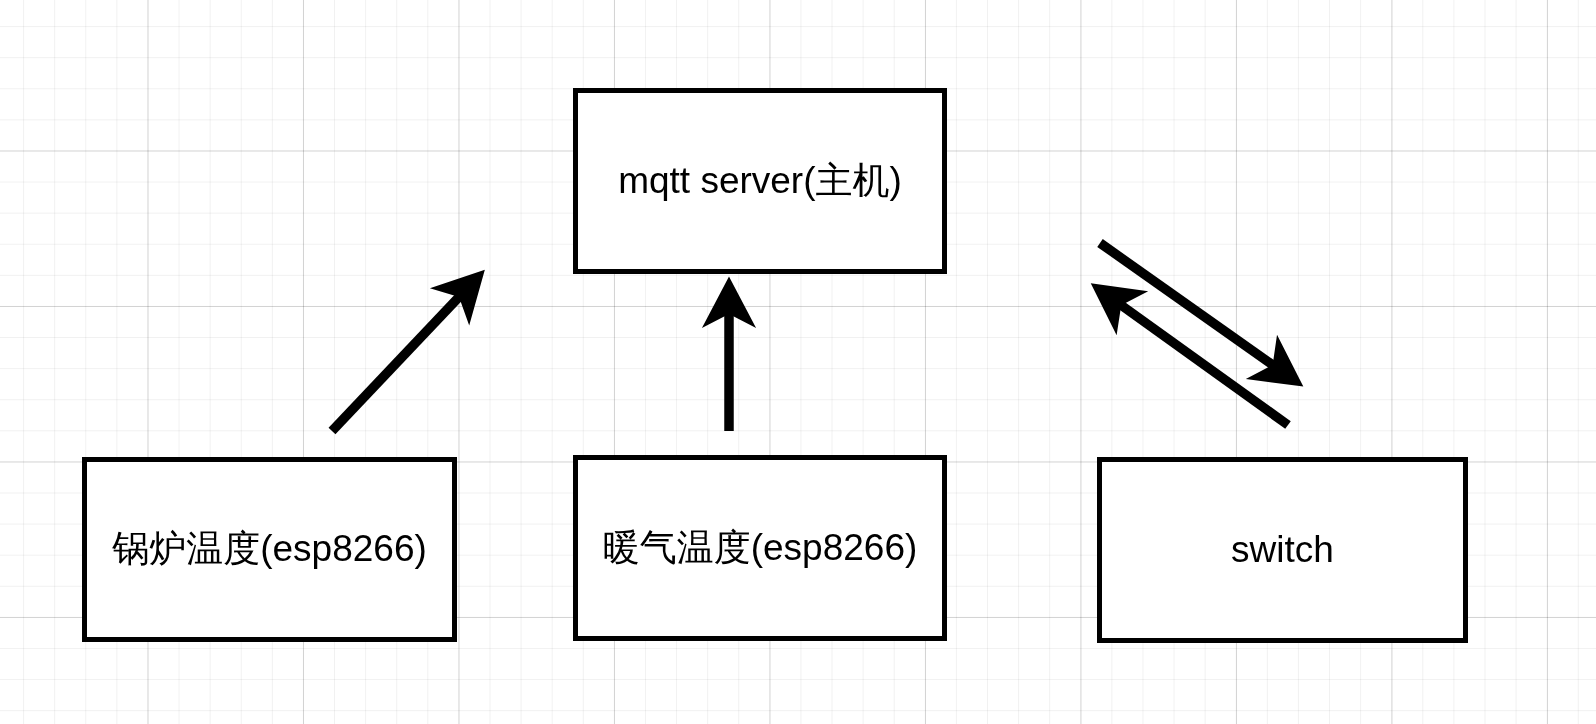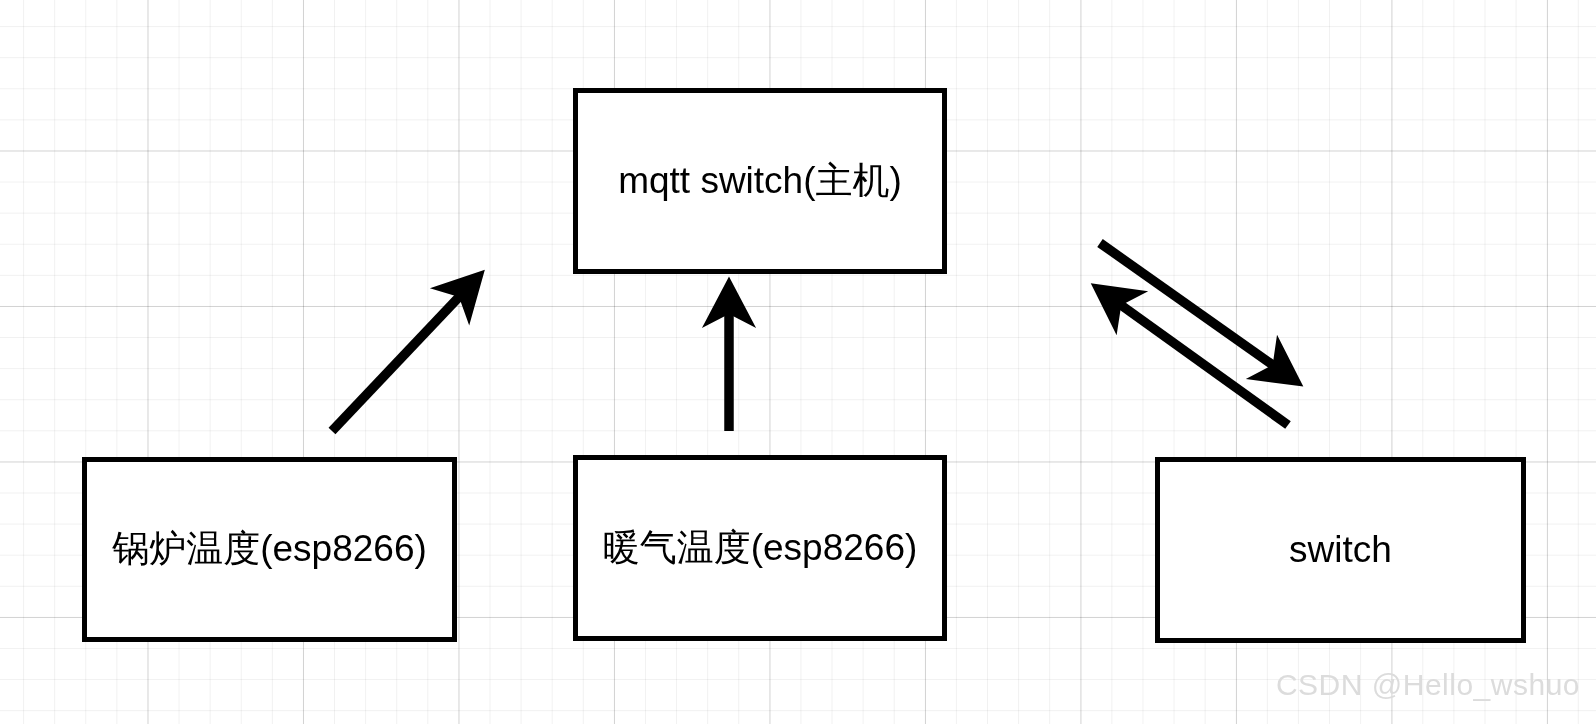--- a/index.html
+++ b/index.html
@@ -55,21 +55,21 @@
     width: 375px;
     height: 185px;
   }
   #node-heater-temp {
     left: 573px;
     top: 455px;
     width: 374px;
     height: 186px;
   }
   #node-switch {
-    left: 1155px;
+    left: 1097px;
     top: 457px;
     width: 371px;
     height: 186px;
   }
   #edges {
     position: absolute;
     left: 0;
     top: 0;
     width: 1596px;
     height: 724px;
@@ -110,30 +110,29 @@
     <g>
       <line x1="1100" y1="243" x2="1294" y2="380" stroke="#000000" stroke-width="9.5" marker-end="url(#arrowhead)"></line>
     </g>
 
     <g>
       <line x1="1288" y1="425" x2="1100" y2="290" stroke="#000000" stroke-width="9.5" marker-end="url(#arrowhead)"></line>
     </g>
   </svg>
 
   <div class="node" id="node-mqtt-server">
-    <span class="node-label">mqtt switch(主机)</span>
+    <span class="node-label">mqtt server(主机)</span>
   </div>
 
   <div class="node" id="node-boiler-temp">
     <span class="node-label">锅炉温度(esp8266)</span>
   </div>
 
   <div class="node" id="node-heater-temp">
     <span class="node-label">暖气温度(esp8266)</span>
   </div>
 
   <div class="node" id="node-switch">
     <span class="node-label">switch</span>
   </div>
 
-  <div id="watermark">CSDN @Hello_wshuo</div>
 
 </div>
 
 </body></html>

